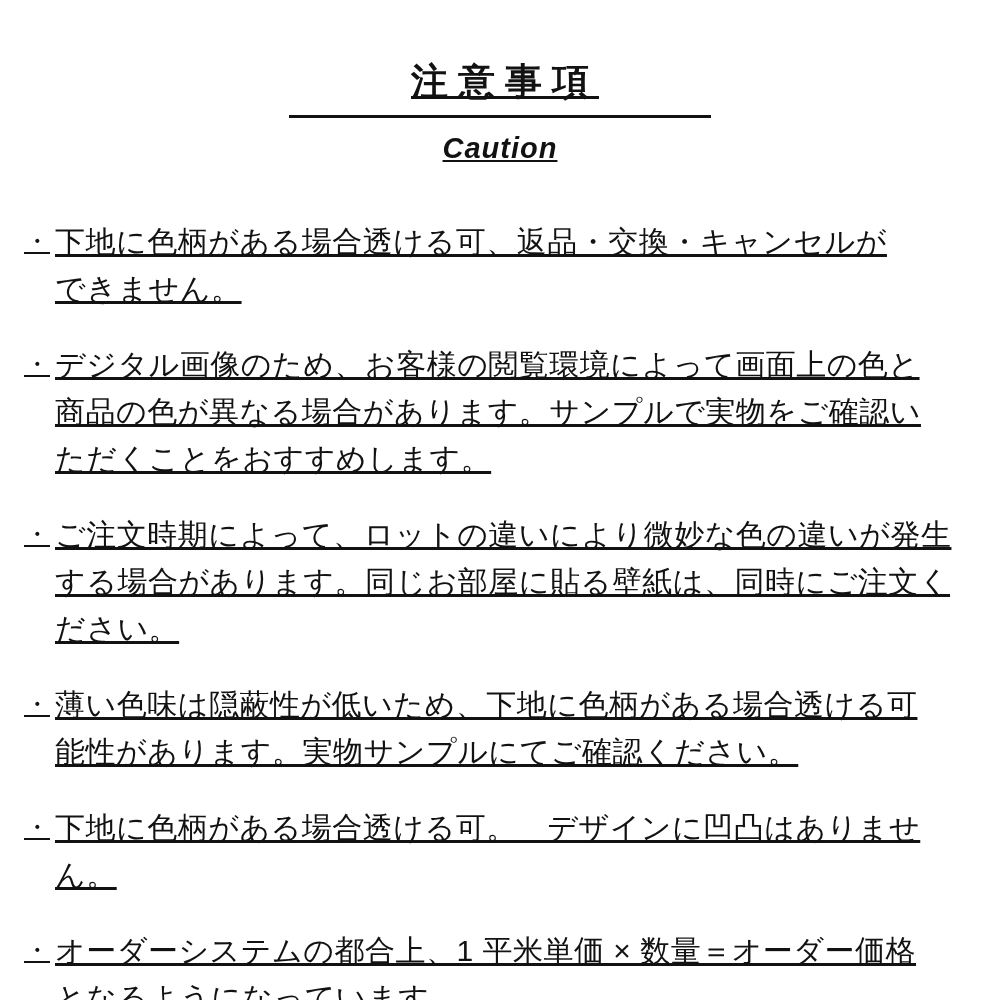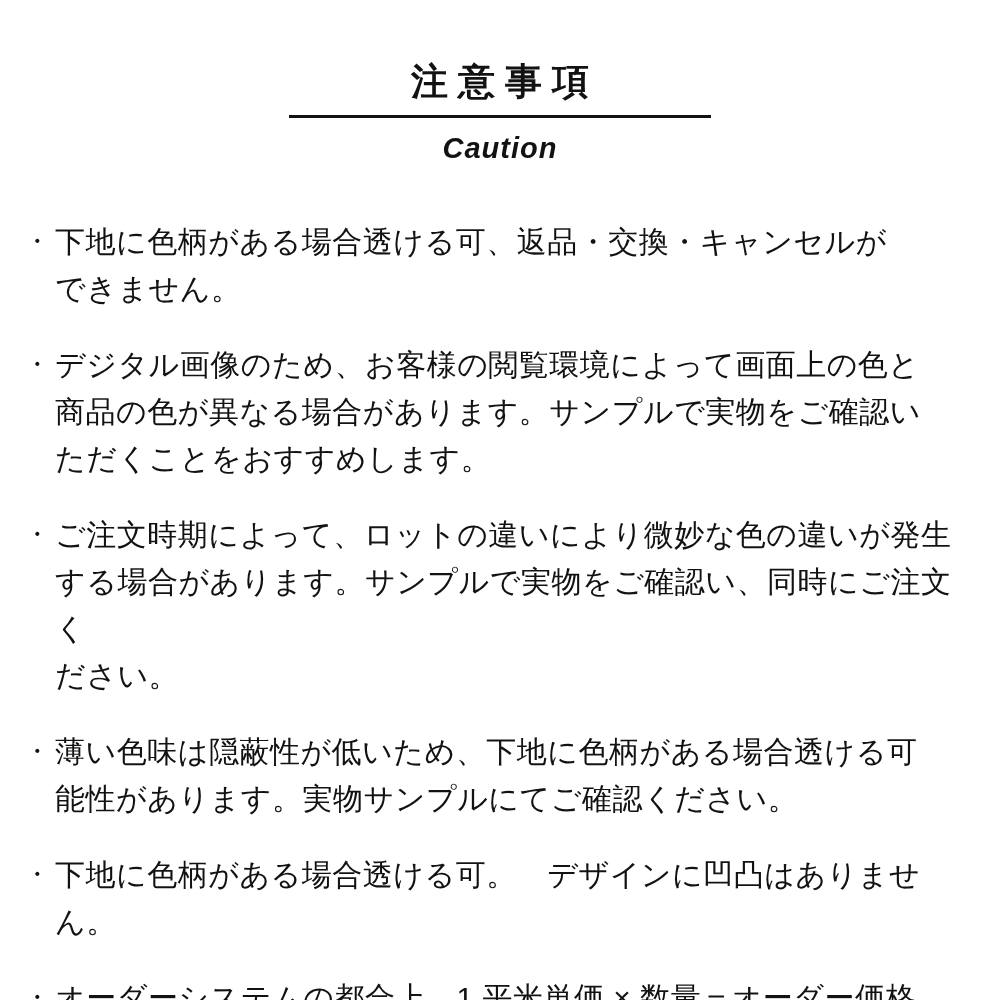--- a/index.html
+++ b/index.html
@@ -11,20 +11,21 @@
     height: 1000px;
     background: #ffffff;
     color: #121212;
     font-family: "Liberation Sans", "DejaVu Sans", sans-serif;
     overflow: hidden;
   }
   .page {
     width: 1000px;
     height: 1000px;
     box-sizing: border-box;
+    text-decoration: underline;
   }
   .header {
     text-align: center;
     padding-top: 60px;
   }
   .title {
     margin: 0;
     font-size: 37px;
     font-weight: bold;
     letter-spacing: 10px;
@@ -92,21 +93,21 @@
     <div class="caution-item">
       <span class="bullet">・</span>
       <span class="item-text">デジタル画像のため、お客様の閲覧環境によって画面上の色と
 商品の色が異なる場合があります。サンプルで実物をご確認い
 ただくことをおすすめします。</span>
     </div>
 
     <div class="caution-item">
       <span class="bullet">・</span>
       <span class="item-text">ご注文時期によって、ロットの違いにより微妙な色の違いが発生
-する場合があります。サンプルで実物をご確認い、同時にご注文く
+する場合があります。同じお部屋に貼る壁紙は、同時にご注文く
 ださい。</span>
     </div>
 
     <div class="caution-item">
       <span class="bullet">・</span>
       <span class="item-text">薄い色味は隠蔽性が低いため、下地に色柄がある場合透ける可
 能性があります。実物サンプルにてご確認ください。</span>
     </div>
 
     <div class="caution-item">

